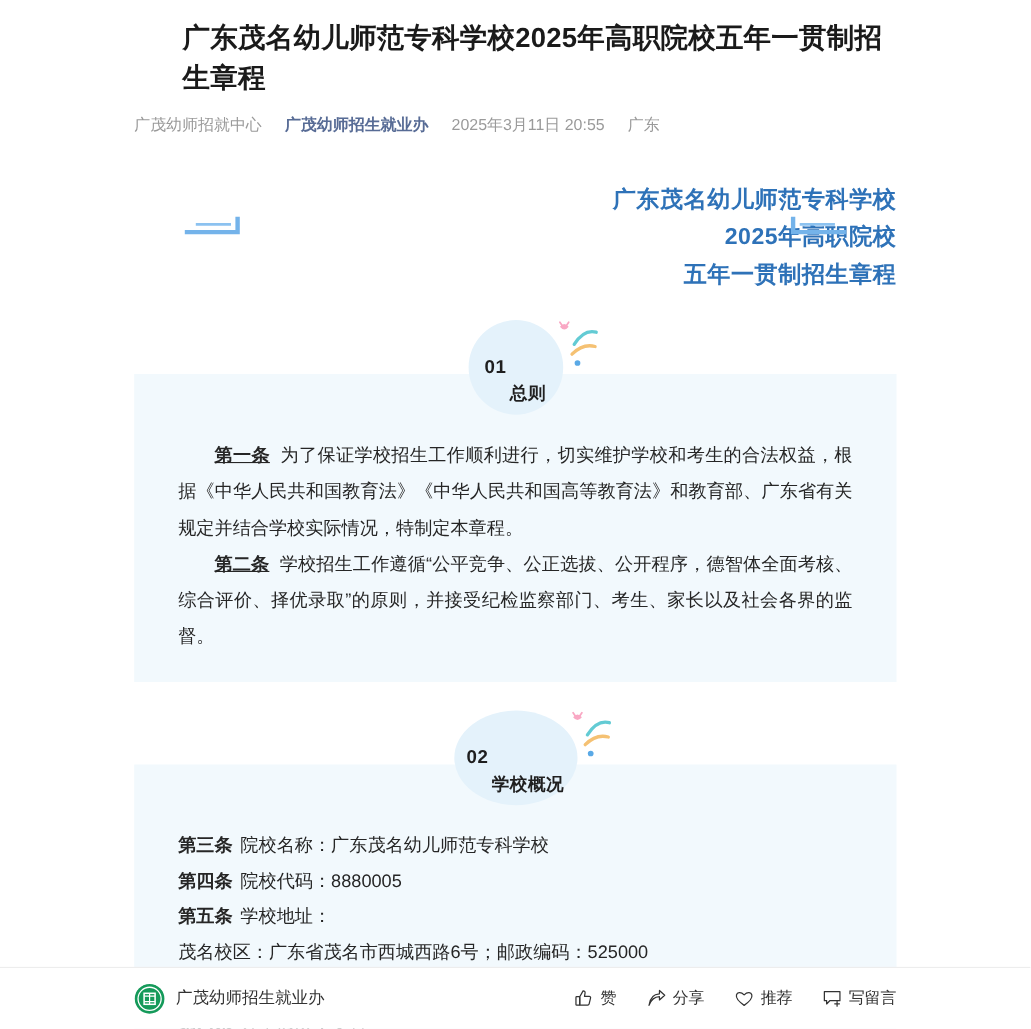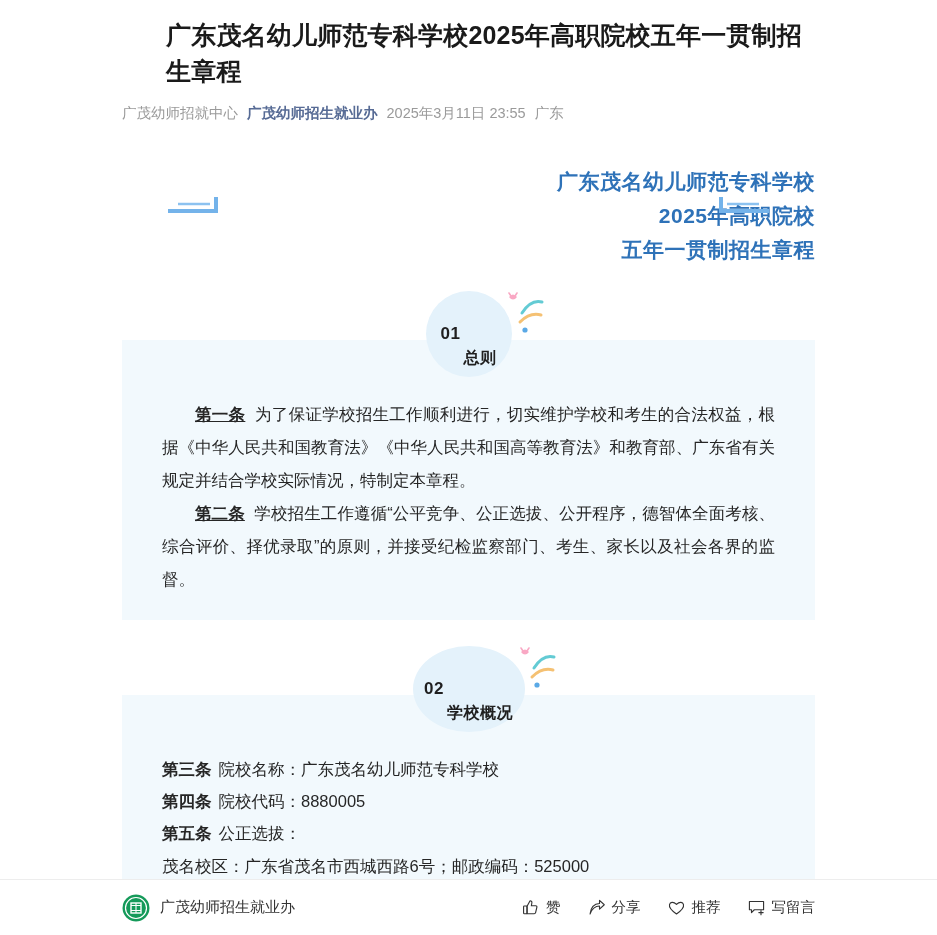--- a/index.html
+++ b/index.html
@@ -31,21 +31,21 @@
     color: #1a1a1a;
     line-height: 1.42;
     letter-spacing: 0.2px;
     margin-left: 44px;
   }
 
   .meta-row {
     margin-top: 15px;
     display: flex;
     align-items: baseline;
-    gap: 9px;
+    gap: 21px;
     font-size: 14.5px;
     color: #9a9a9a;
     white-space: nowrap;
   }
 
   .meta-account {
     color: #576b95;
     font-weight: bold;
   }
 
@@ -226,21 +226,21 @@
 </head>
 <body>
 
 <div class="page">
 
   <div class="article-header">
     <h1 class="article-title">广东茂名幼儿师范专科学校2025年高职院校五年一贯制招生章程</h1>
     <div class="meta-row">
       <span class="meta-plain">广茂幼师招就中心</span>
       <span class="meta-account">广茂幼师招生就业办</span>
-      <span class="meta-plain">2025年3月11日 23:55</span>
+      <span class="meta-plain">2025年3月11日 20:55</span>
       <span class="meta-plain">广东</span>
     </div>
   </div>
 
   <div class="article-body">
 
     <div class="banner">
       <svg class="bracket left" viewBox="0 0 56 20">
         <path d="M2 16 H50 V2" fill="none" stroke="#74b3ea" stroke-width="4"></path>
         <path d="M12 9 H44" fill="none" stroke="#8cc2f0" stroke-width="2.5"></path>
@@ -286,21 +286,21 @@
         <path d="M19 24 q9 -14 20 -11" stroke="#63cbd4" stroke-width="3" fill="none" stroke-linecap="round"></path>
         <path d="M17 33 q10 -10 21 -7" stroke="#f5c173" stroke-width="3" fill="none" stroke-linecap="round"></path>
         <circle cx="22" cy="41" r="2.6" fill="#5aa9e6"></circle>
       </svg>
     </div>
 
     <div class="content-block">
       <div class="para-wrap">
         <div class="list-line"><span class="strong">第三条</span><span>院校名称：广东茂名幼儿师范专科学校</span></div>
         <div class="list-line"><span class="strong">第四条</span><span>院校代码：8880005</span></div>
-        <div class="list-line"><span class="strong">第五条</span><span>公正选拔：</span></div>
+        <div class="list-line"><span class="strong">第五条</span><span>学校地址：</span></div>
         <div class="list-line"><span>茂名校区：广东省茂名市西城西路6号；邮政编码：525000</span></div>
         <div class="list-line"><span>高州校区：广东省高州市高师路1号；邮政编码：525200</span></div>
         <div class="list-line"><span class="strong">第六条</span><span>办学层次：专科</span></div>
 
       </div>
     </div>
 
   </div>
 
   <div class="footer-bar">

